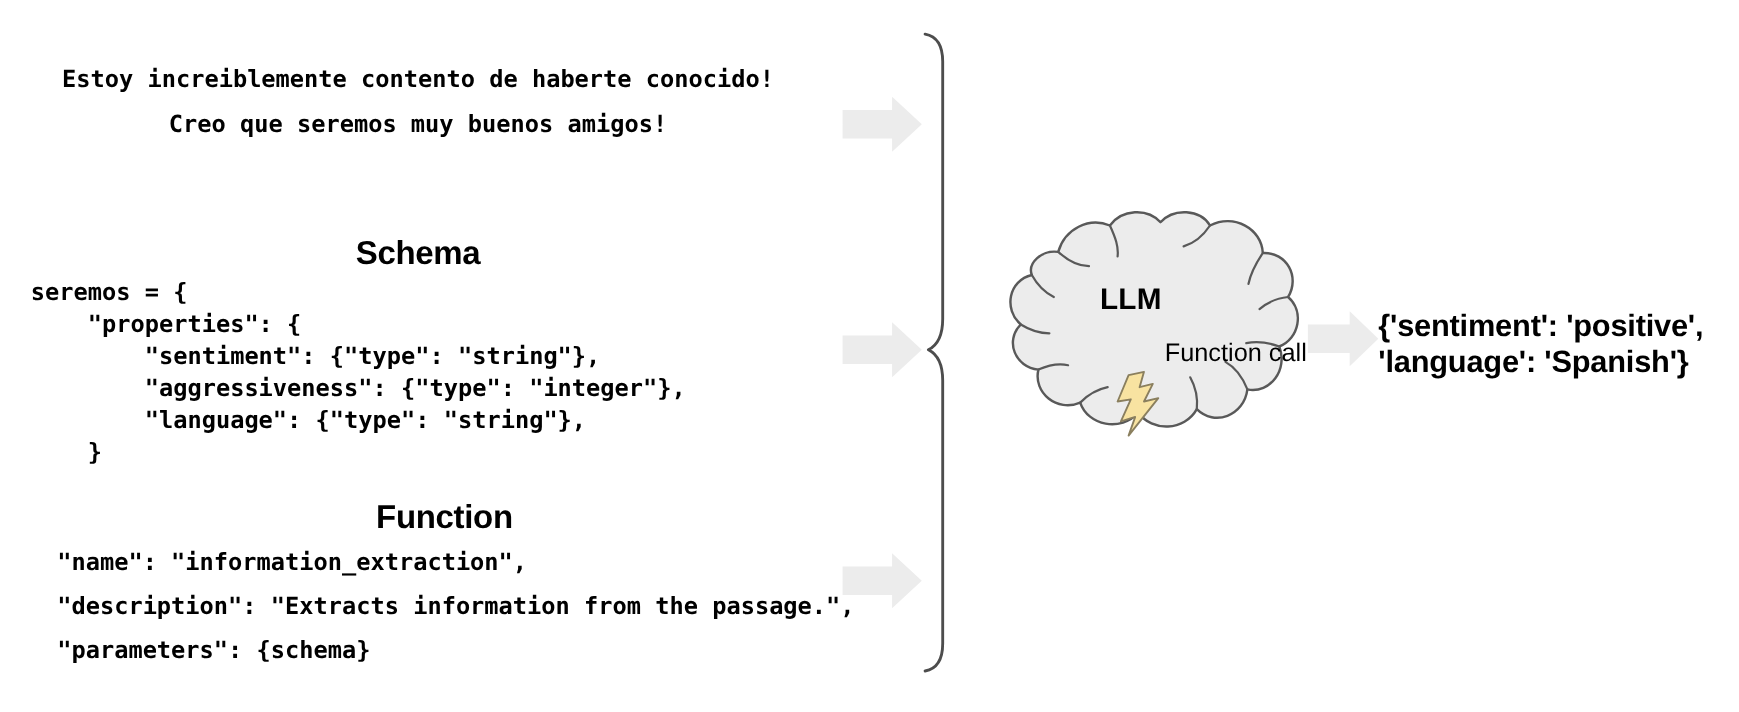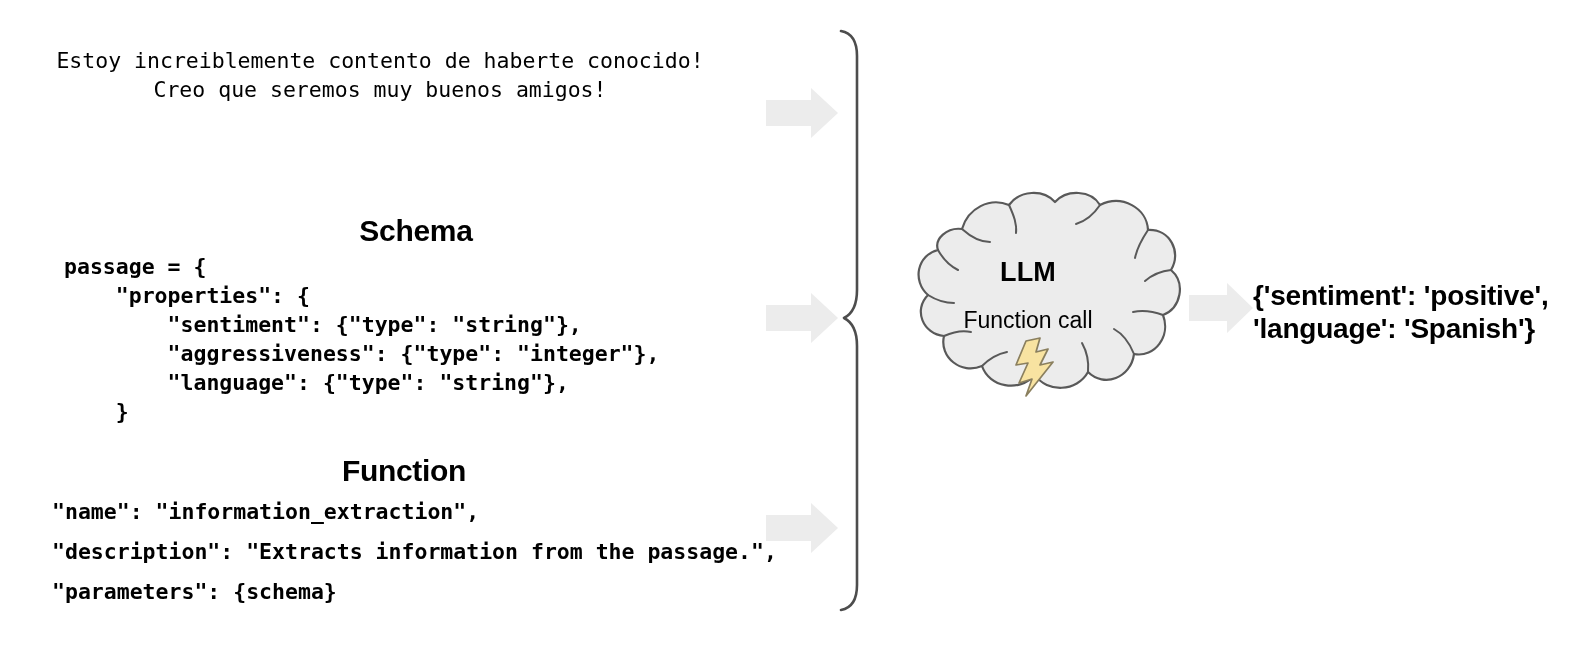--- a/index.html
+++ b/index.html
@@ -37,46 +37,47 @@
     font-weight: bold;
     font-size: 30px;
     line-height: 34px;
     letter-spacing: -0.3px;
     color: #000;
   }
 
   .mono-center {
     text-align: center;
     font-family: "DejaVu Sans Mono", monospace;
-    font-weight: normal;
+    font-weight: bold;
     font-size: 21.5px;
     line-height: 29px;
     white-space: pre;
     color: #000;
+    margin-top: 12px;
   }
 
   .mono-left {
     text-align: left;
     font-family: "DejaVu Sans Mono", monospace;
     font-weight: bold;
     font-size: 21.5px;
     line-height: 29px;
     white-space: pre;
     color: #000;
     padding-left: 28px;
     box-sizing: border-box;
   }
 
   .mono-left.loose {
     line-height: 40px;
   }
 
   
   #input-block      { top: 46px; }
-  #schema-block     { top: 214px; margin-left: 36px; }
+  #schema-block     { top: 214px; }
   #function-block   { top: 454px; padding-left: 24px; }
 
   .block .section-title { margin: 0 0 4px 0; }
 
   
   #cloud-group {
     position: absolute;
     left: 868px;
     top: 195px;
     width: 320px;
@@ -90,21 +91,21 @@
     font-size: 27px;
     font-weight: bold;
     font-family: Liberation Sans, sans-serif;
     color: #000;
     letter-spacing: 0.2px;
   }
   #cloud-label-fc {
     position: absolute;
     left: 0; top: 112px;
     width: 320px;
-    text-align: center;
+    text-align: right;
     font-size: 23px;
     font-weight: normal;
     font-family: "Liberation Sans", sans-serif;
     color: #000;
   }
 
   
   #output-text {
     position: absolute;
     left: 1253px;
@@ -198,21 +199,21 @@
   </g>
 </svg>
 
 <div class="block" id="input-block">
   <div class="mono-center">Estoy increiblemente contento de haberte conocido!</div>
   <div class="mono-center">Creo que seremos muy buenos amigos!</div>
 </div>
 
 <div class="block" id="schema-block">
   <div class="section-title">Schema</div>
-  <div class="mono-left">passage = {</div>
+  <div class="mono-left">seremos = {</div>
   <div class="mono-left">    "properties": {</div>
   <div class="mono-left">        "sentiment": {"type": "string"},</div>
   <div class="mono-left">        "aggressiveness": {"type": "integer"},</div>
   <div class="mono-left">        "language": {"type": "string"},</div>
   <div class="mono-left">    }</div>
 </div>
 
 <div class="block" id="function-block">
   <div class="section-title">Function</div>
   <div class="mono-left loose">"name": "information_extraction",</div>

